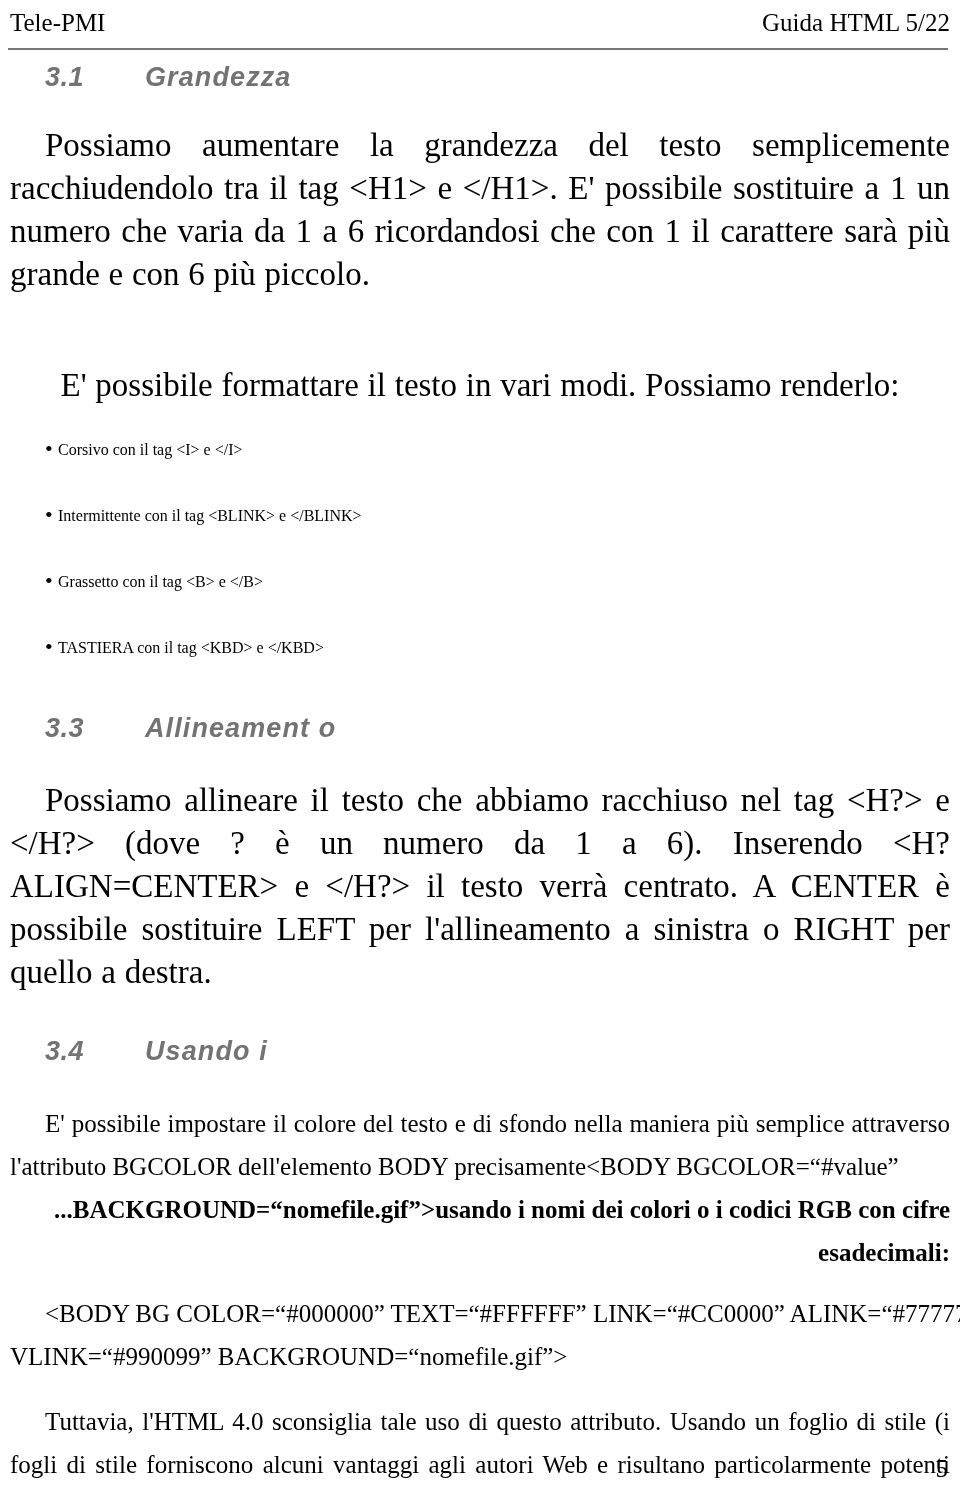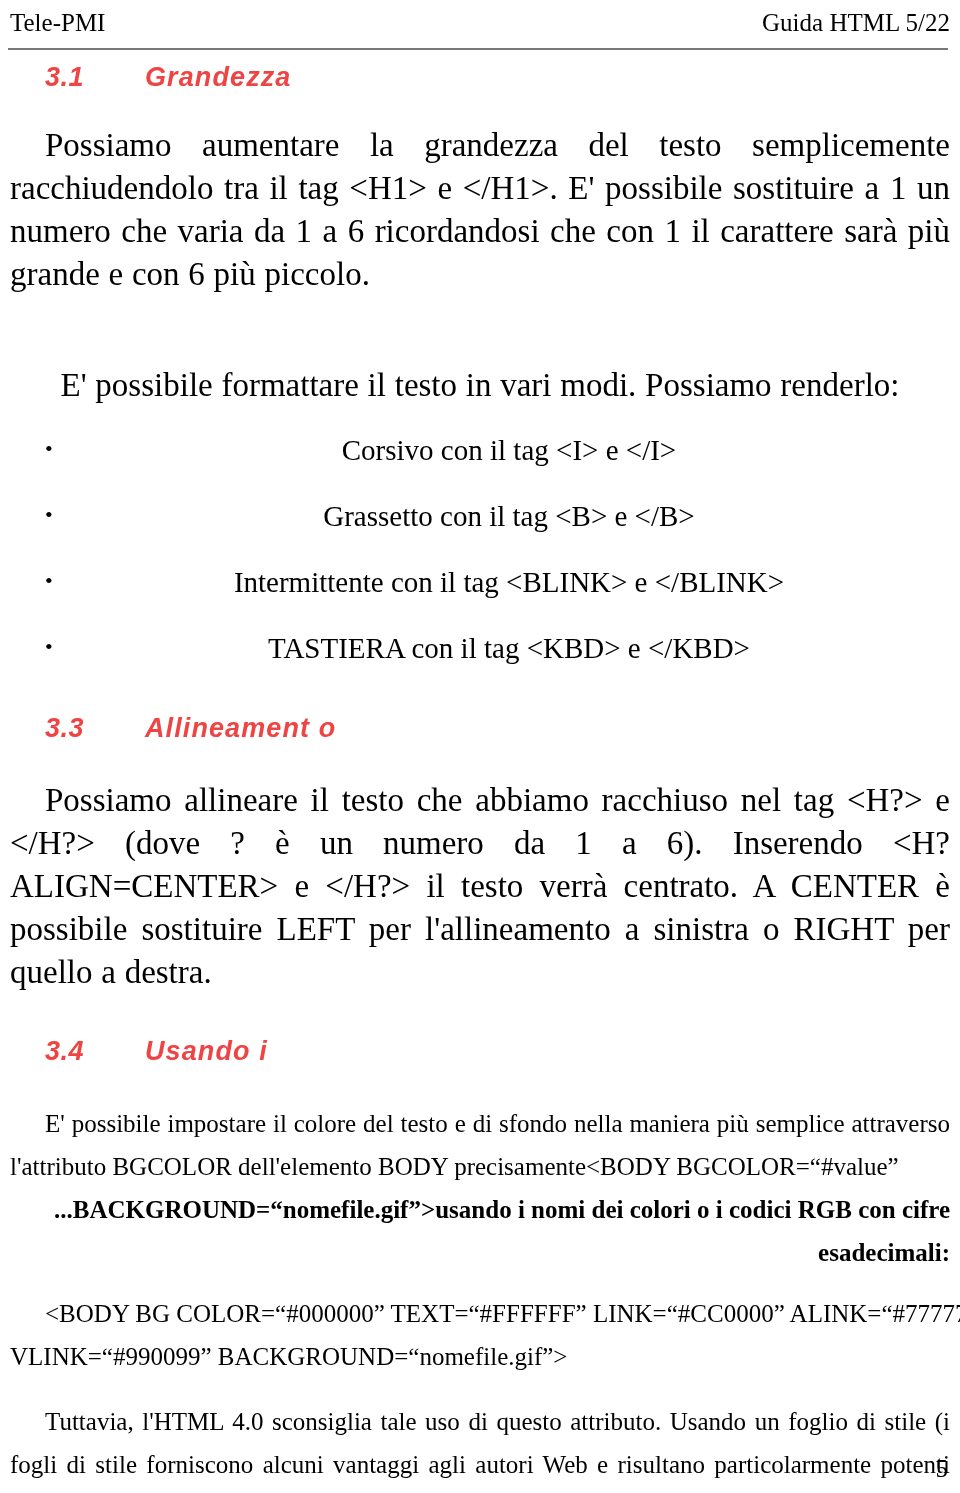--- a/index.html
+++ b/index.html
@@ -55,21 +55,21 @@
     width: 960px;
   }
 
   
   .section-heading {
     font-family: "Liberation Sans", "DejaVu Sans", sans-serif;
     font-style: italic;
     font-weight: 600;
     font-size: 27px;
     line-height: 34px;
-    color: #ef4444;
+    color: #737373;
     margin: 0;
     padding-left: 45px;
     display: flex;
     white-space: pre;
   }
   .section-heading .sec-num {
     display: inline-block;
     width: 100px;
     letter-spacing: 0.5px;
   }
@@ -93,25 +93,24 @@
   }
 
   
   ul.tag-list {
     list-style: none;
     margin: 0;
     padding: 0;
   }
   ul.tag-list li {
     position: relative;
-    font-size: 29px;
+    font-size: 16px;
     line-height: 34px;
     padding-left: 58px;
     margin-bottom: 32px;
-    text-align: center;
   }
   ul.tag-list li::before {
     content: "\2022";
     position: absolute;
     left: 45px;
     top: -1px;
     font-size: 22px;
   }
 
   
@@ -177,22 +176,22 @@
 
     <div class="sp-34"></div>
 
     <div class="sp-34"></div>
     <p class="body-text no-indent">E' possibile formattare il testo in vari modi. Possiamo renderlo:</p>
 
     <div class="sp-26"></div>
 
     <ul class="tag-list">
       <li>Corsivo con il tag &lt;I&gt; e &lt;/I&gt;</li>
+      <li>Intermittente con il tag &lt;BLINK&gt; e &lt;/BLINK&gt;</li>
       <li>Grassetto con il tag &lt;B&gt; e &lt;/B&gt;</li>
-      <li>Intermittente con il tag &lt;BLINK&gt; e &lt;/BLINK&gt;</li>
       <li>TASTIERA con il tag &lt;KBD&gt; e &lt;/KBD&gt;</li>
     </ul>
 
     <div class="sp-14"></div>
 
     <h2 class="section-heading">
       <span class="sec-num">3.3</span><span class="sec-title">Allineament o</span>
     </h2>
     <div class="sp-34"></div>
     <p class="body-text">Possiamo allineare il testo che abbiamo racchiuso nel tag &lt;H?&gt; e &lt;/H?&gt; (dove ? è un numero da 1 a 6). Inserendo &lt;H? ALIGN=CENTER&gt; e &lt;/H?&gt; il testo verrà centrato. A CENTER è possibile sostituire LEFT per l'allineamento a sinistra o RIGHT per quello a destra.</p>

